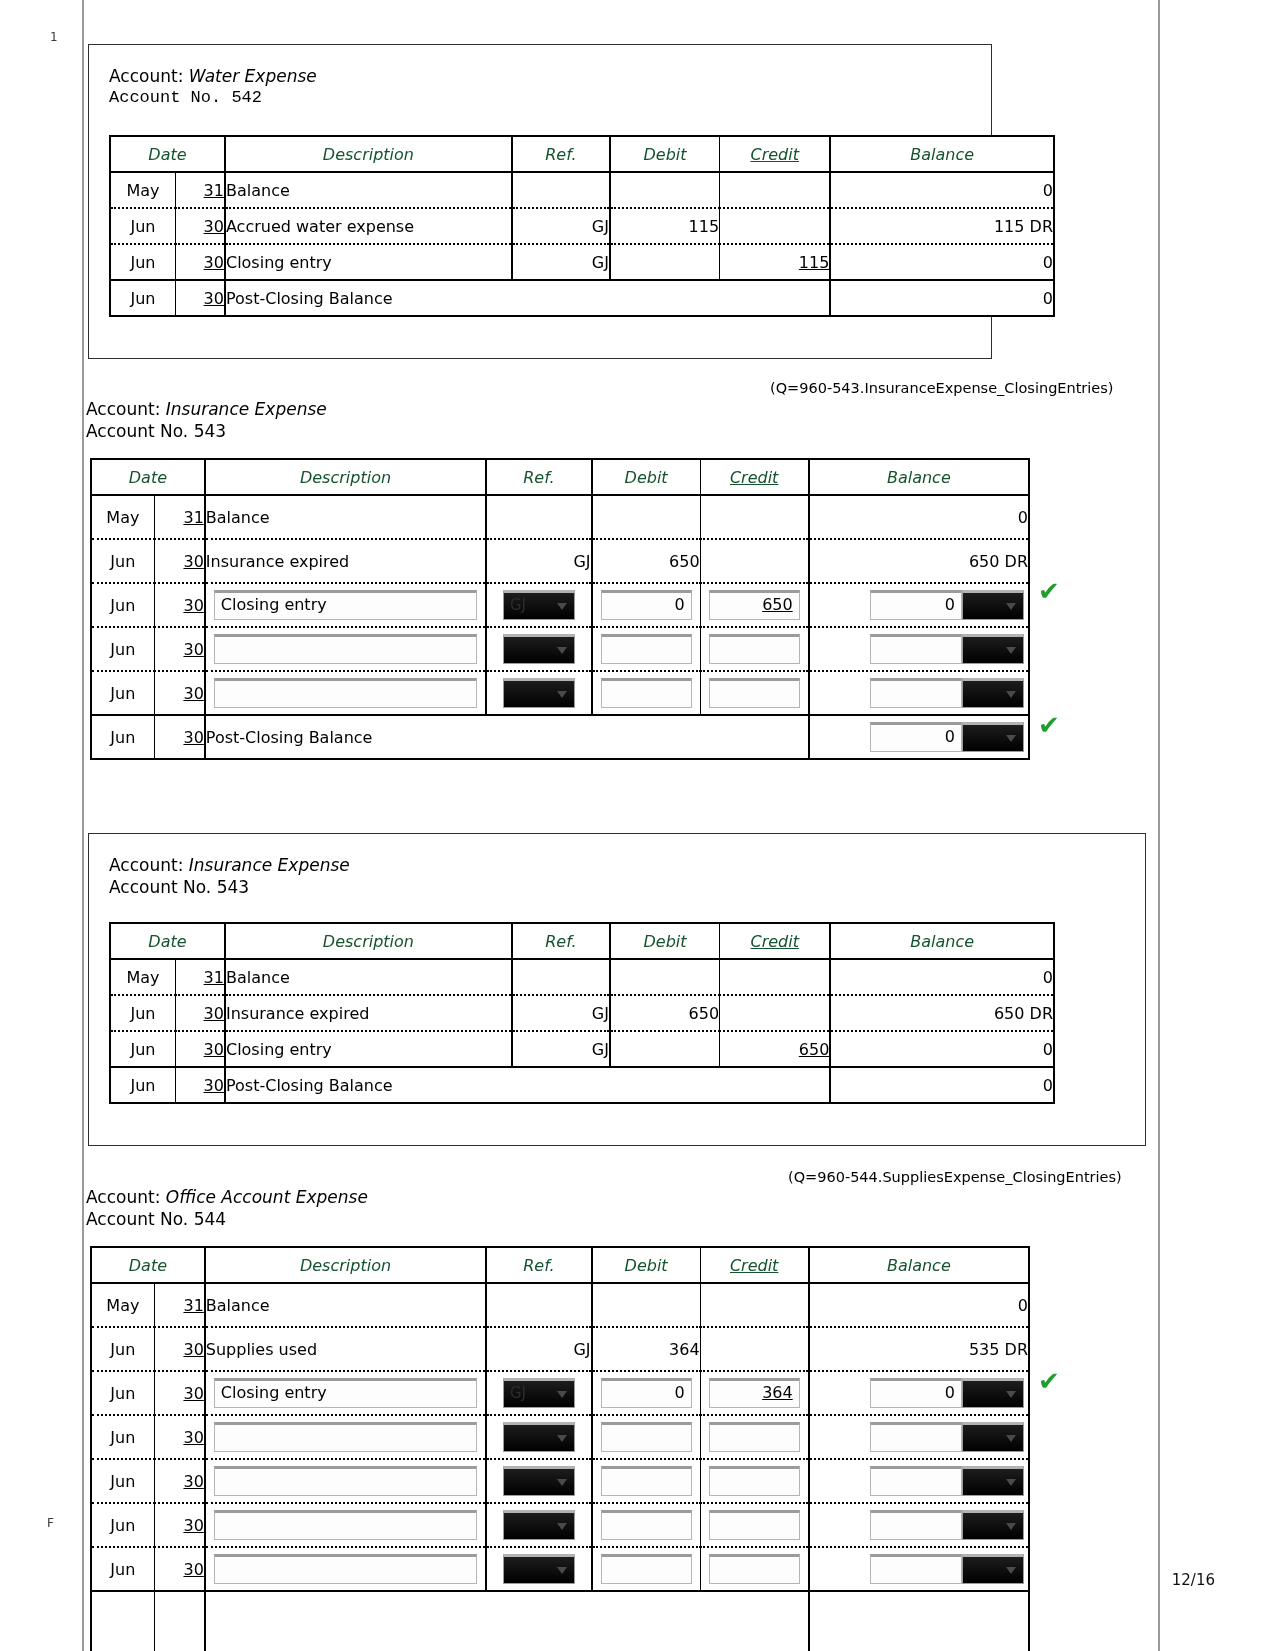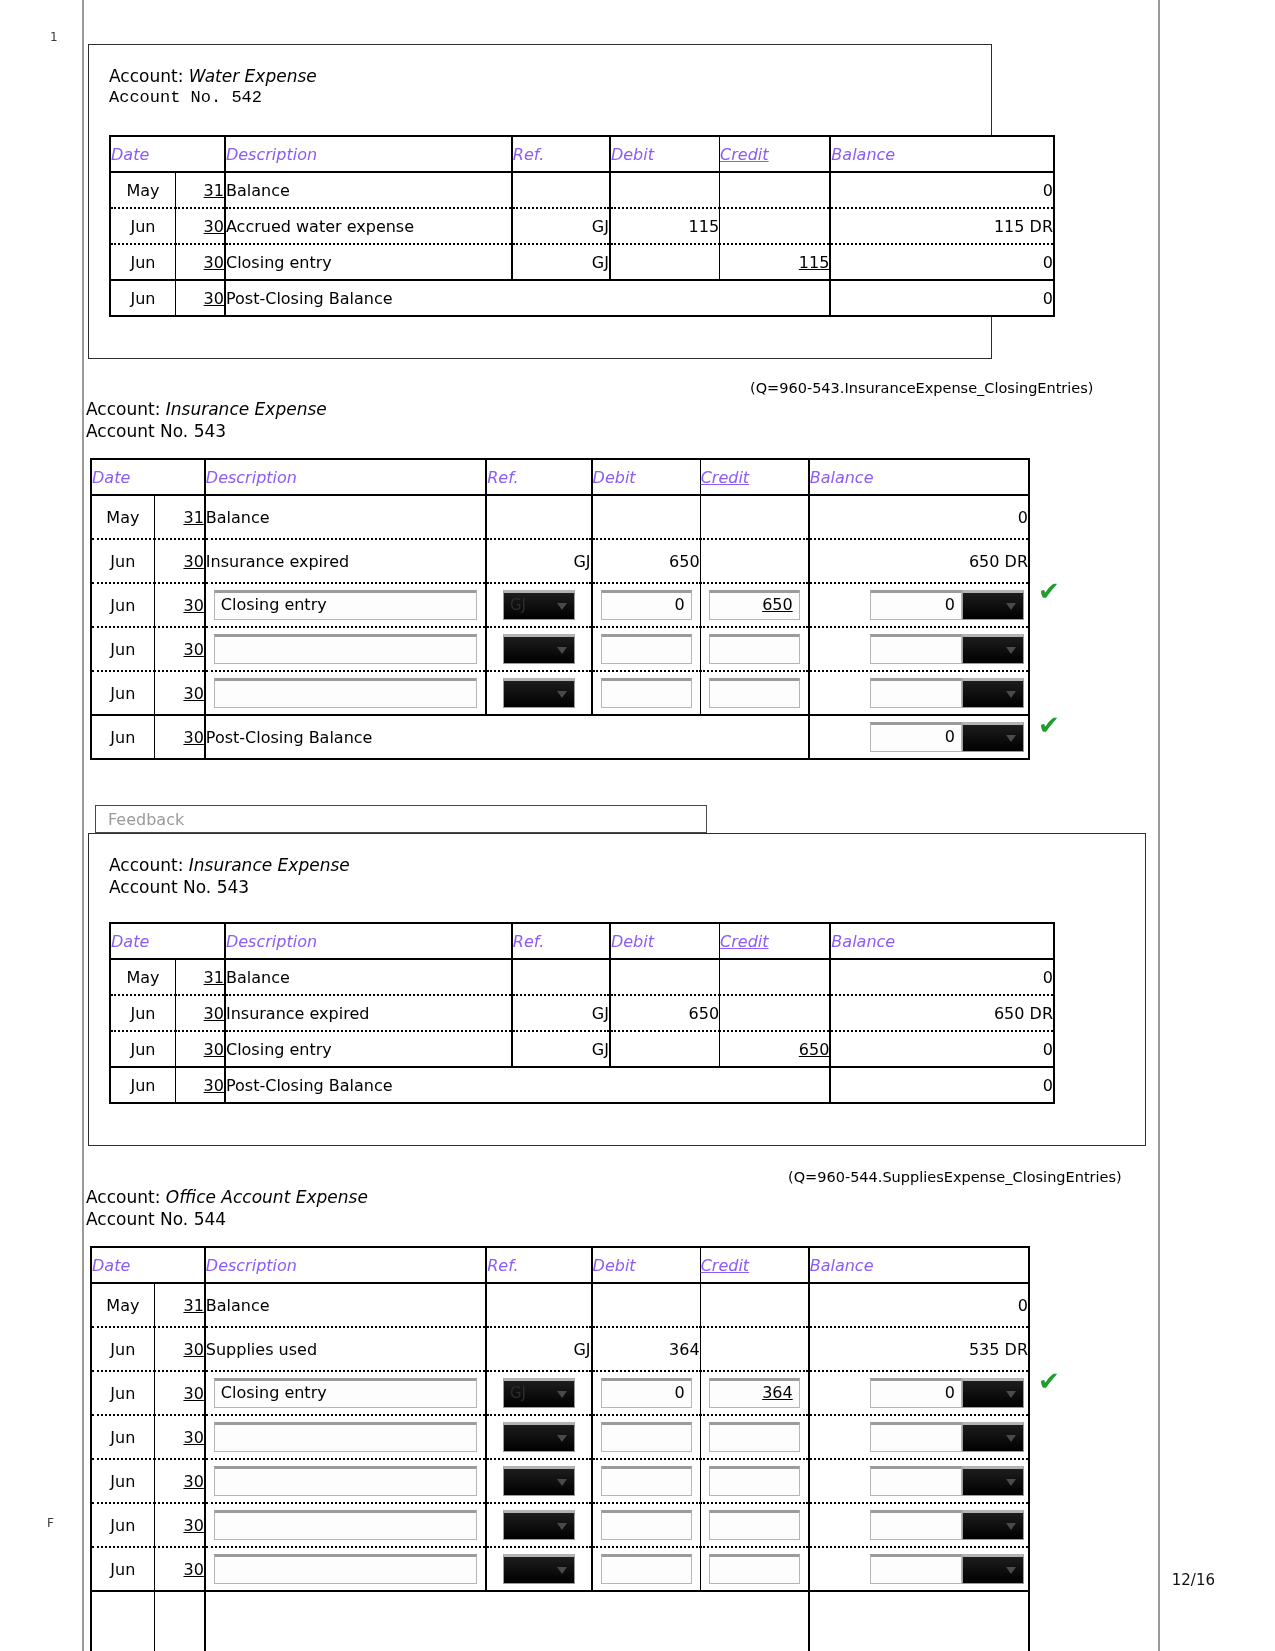--- a/index.html
+++ b/index.html
@@ -31,21 +31,21 @@
 
   
   table.ledger{border-collapse:collapse;table-layout:fixed;background:#fff;}
   table.ledger td, table.ledger th{
     padding:0;margin:0;font-size:16px;font-weight:normal;
     font-family:"DejaVu Sans", sans-serif;
     box-sizing:border-box;
     vertical-align:middle;
   }
   .hdr td{
-    font-style:italic;color:#8b5cf6;
+    font-style:italic;color:#14532d;text-align:center;
     height:36px;font-size:16px;
   }
   .bodyrow td{height:36px;}
   .bodyrow.tall td{height:44px;}
 
   
   .b-out{border:2px solid #000;}
   .vsep{border-left:2px solid #000;}
   .vsep-thin{border-left:1px solid #000;text-decoration:underline;}
   .dotted-b{border-bottom:2px dotted #000;}
@@ -174,21 +174,21 @@
       <tr class="bodyrow">
         <td class="c-date-m">Jun</td>
         <td class="c-date-d vsep-thin">30</td>
         <td class="c-desc vsep" colspan="4">Post-Closing Balance</td>
         <td class="c-num vsep">0</td>
       </tr>
     </tbody>
       </table>
   </div>
 
-  <div class="qtag" style="left:750px;top:380px;">(Q=960-543.InsuranceExpense_ClosingEntries)</div>
+  <div class="qtag" style="left:770px;top:380px;">(Q=960-543.InsuranceExpense_ClosingEntries)</div>
 
   <div class="acct-head" style="position:absolute;left:86px;top:398px;">
     <span>Account:</span>
     <span class="ital">Insurance Expense</span>
   </div>
   <div class="acct-head" style="position:absolute;left:86px;top:420px;">Account No. 543</div>
 
   <table class="ledger b-out" style="position:absolute;left:90px;top:458px;width:940px;">
     <colgroup>
         <col style="width:60px">
@@ -325,23 +325,20 @@
           </span>
         </span>
       </td>
     </tr>
   </tbody>
     </table>
 
   <div class="tick" style="left:1038px;top:578px;">✔</div>
   <div class="tick" style="left:1038px;top:712px;">✔</div>
 
-  <div class="feedback" style="left:95px;top:805px;width:612px;height:28px;">
-    <span>Feedback</span>
-  </div>
 
   <div class="keybox" style="left:88px;top:833px;width:1058px;height:313px;">
     <div class="acct-head" style="position:absolute;left:20px;top:20px;">
       <span>Account:</span>
       <span class="ital">Insurance Expense</span>
     </div>
     <div class="acct-head" style="position:absolute;left:20px;top:42px;">Account No. 543</div>
 
     <table class="ledger b-out" style="position:absolute;left:20px;top:88px;width:946px;">
       <colgroup>

